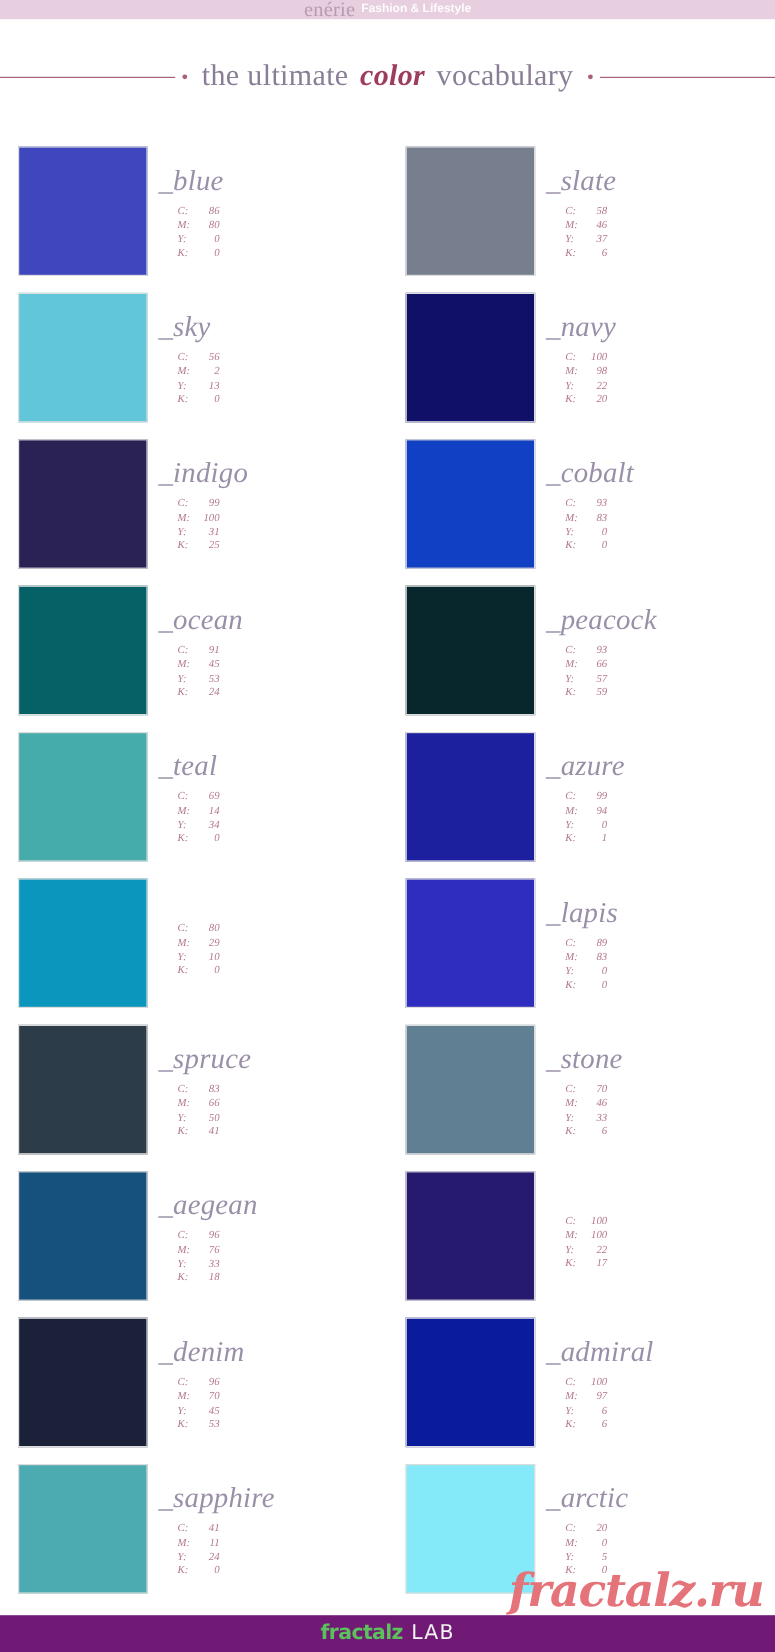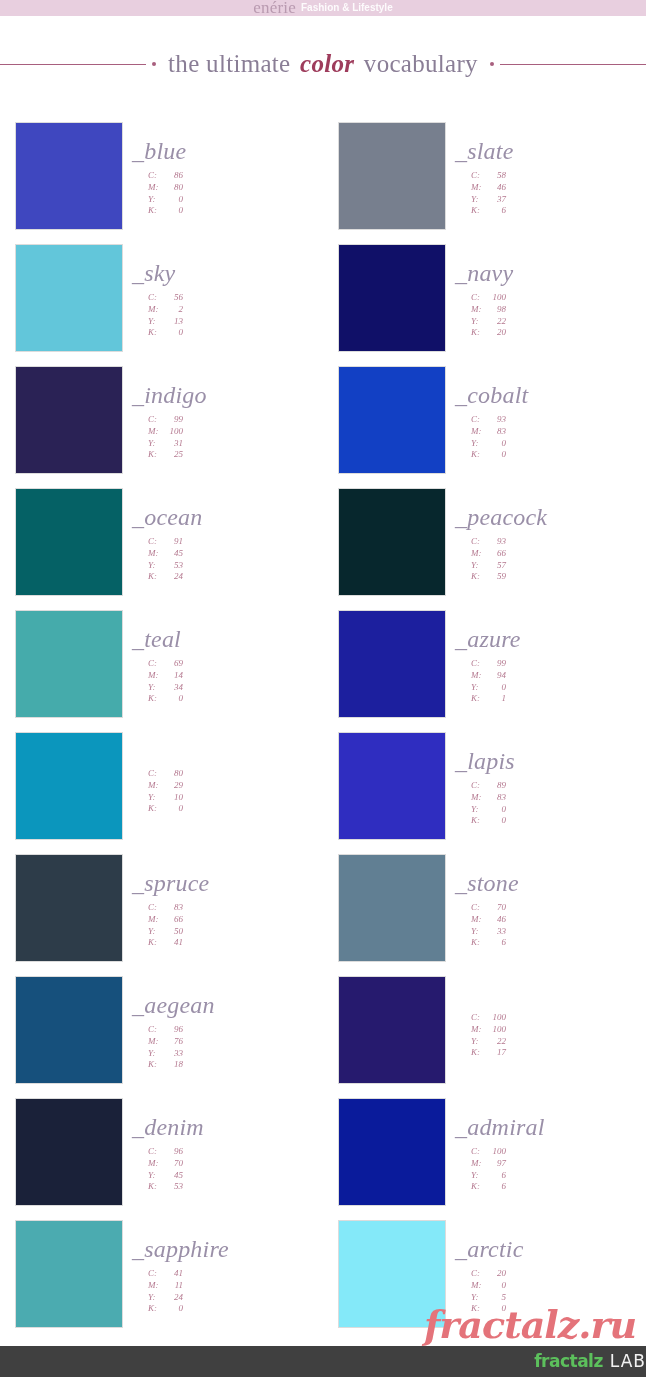--- a/index.html
+++ b/index.html
@@ -166,24 +166,24 @@
     white-space: nowrap;
   }
 
   
   .footer {
     position: absolute;
     left: 0;
     bottom: 0;
     width: 646px;
     height: 31px;
-    background: #404040;
+    background: #701a75;
     display: flex;
     align-items: center;
-    justify-content: flex-end;
+    justify-content: center;
   }
   .footer-mark {
     font-family: "DejaVu Sans", sans-serif;
     font-size: 17px;
     line-height: 1;
     white-space: nowrap;
   }
   .footer-fractal {
     color: #5cc05c;
     font-weight: bold;

